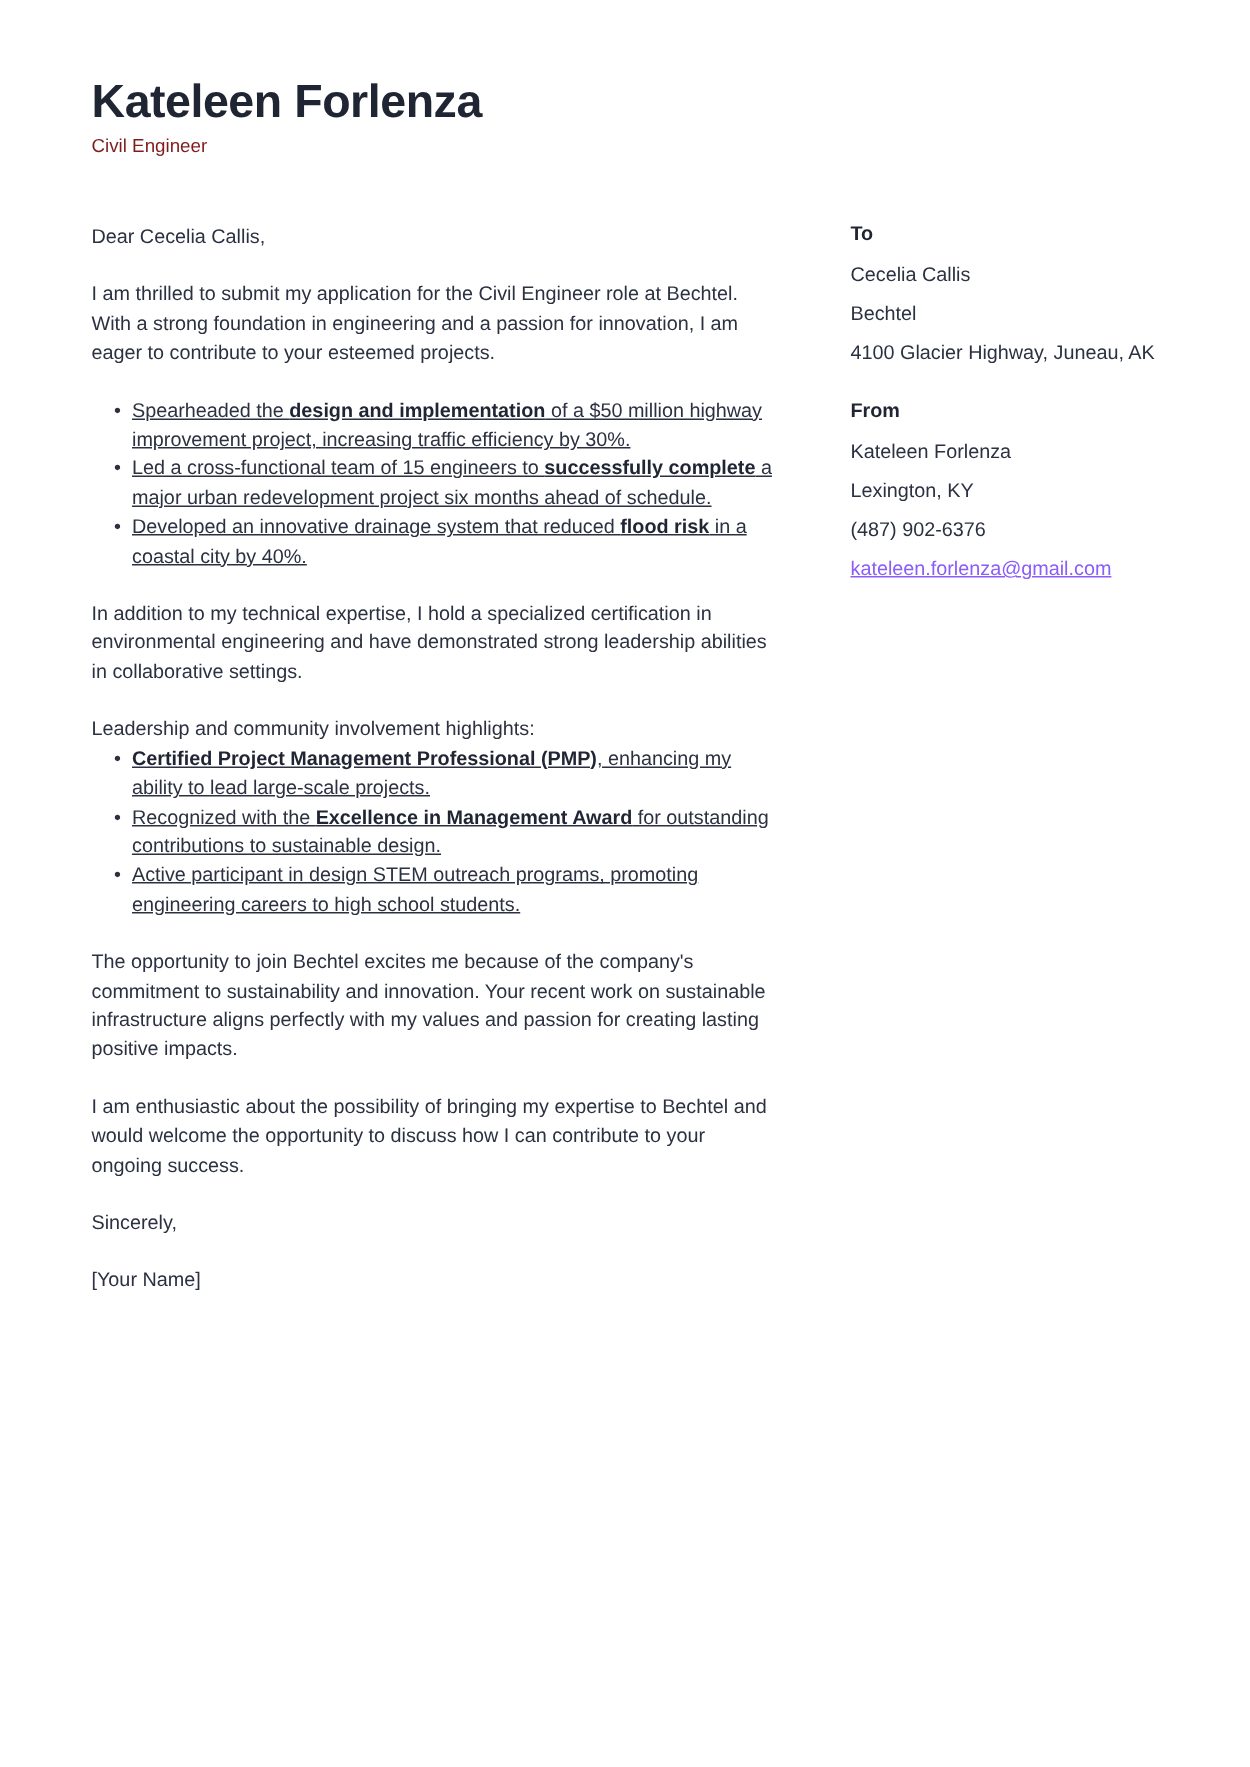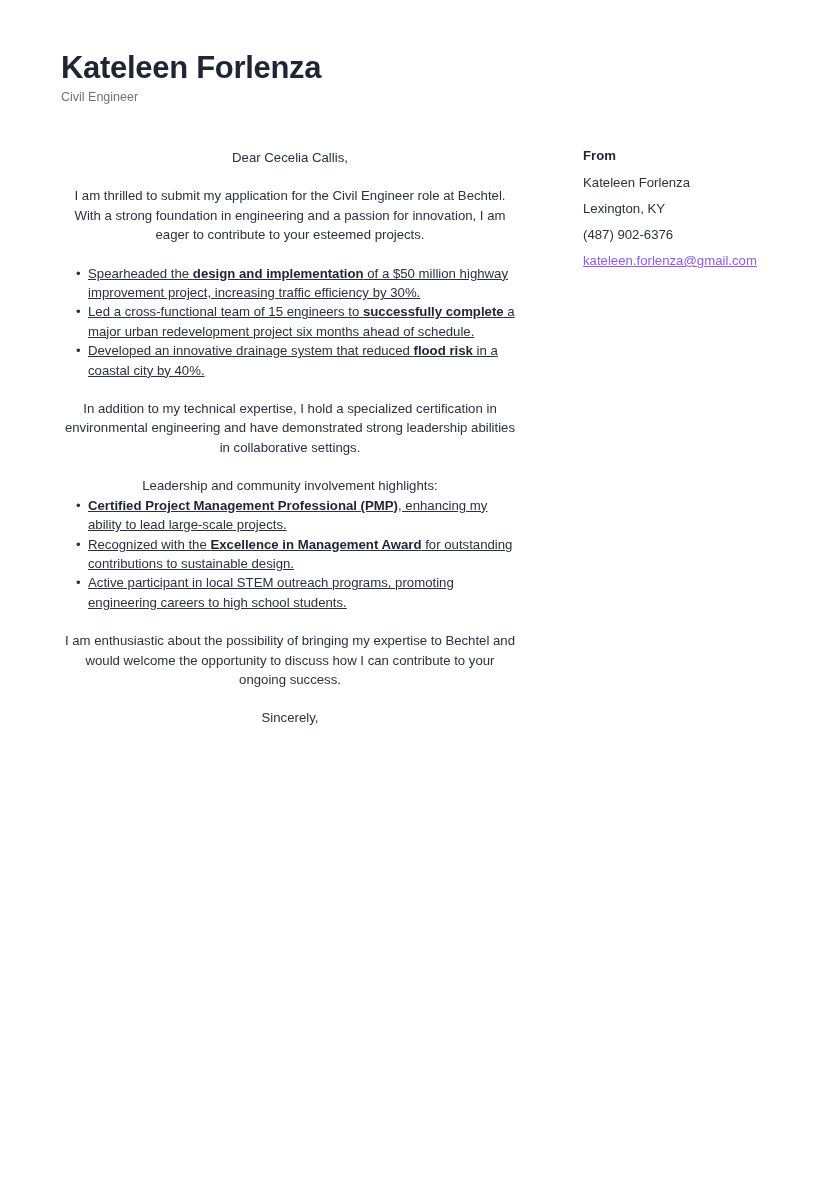--- a/index.html
+++ b/index.html
@@ -32,38 +32,37 @@
   .name {
     font-size: 31px;
     font-weight: bold;
     letter-spacing: -0.3px;
     color: #1f2533;
     line-height: 1.16;
     margin: 0;
   }
   .job-title {
     font-size: 12.5px;
-    color: #737373;
+    color: #7f1d1d;
     margin-top: 4px;
     line-height: 1.2;
   }
 
   
   .letter-body {
     position: absolute;
     left: 61px;
     top: 148px;
     width: 458px;
     font-size: 13.2px;
     line-height: 19.4px;
     color: #2b3140;
   }
   .letter-body p {
     margin: 0 0 19px 0;
-    text-align: center;
   }
   .letter-body p.tight {
     margin-bottom: 0;
   }
   .letter-body ul {
     margin: 0 0 19px 0;
     padding: 0 0 0 27px;
     list-style: none;
     text-decoration: underline;
   }
@@ -97,21 +96,20 @@
     width: 230px;
     font-size: 13.2px;
     line-height: 19px;
     color: #2b3140;
   }
   .sidebar .block {
     margin-bottom: 23px;
   }
   .sidebar .block:last-child {
     margin-bottom: 0;
-    margin-left: 16px;
   }
   .sidebar h3 {
     font-size: 13.2px;
     font-weight: bold;
     color: #1f2533;
     margin: 0 0 11px 0;
     line-height: 16px;
   }
   .sidebar .line {
     margin-bottom: 10px;
@@ -148,31 +146,39 @@
       <li><span>Led a cross-functional team of 15 engineers to </span><b>successfully complete</b><span> a major urban redevelopment project six months ahead of schedule.</span></li>
       <li><span>Developed an innovative drainage system that reduced </span><b>flood risk</b><span> in a coastal city by 40%.</span></li>
     </ul>
 
     <p>In addition to my technical expertise, I hold a specialized certification in environmental engineering and have demonstrated strong leadership abilities in collaborative settings.</p>
 
     <p class="tight">Leadership and community involvement highlights:</p>
     <ul>
       <li><span></span><b>Certified Project Management Professional (PMP)</b><span>, enhancing my ability to lead large-scale projects.</span></li>
       <li><span>Recognized with the </span><b>Excellence in Management Award</b><span> for outstanding contributions to sustainable design.</span></li>
-      <li><span>Active participant in local STEM outreach programs, promoting engineering careers to high school students.</span><b></b><span></span></li>
+      <li><span>Active participant in design STEM outreach programs, promoting engineering careers to high school students.</span><b></b><span></span></li>
     </ul>
 
+    <p>The opportunity to join Bechtel excites me because of the company's commitment to sustainability and innovation. Your recent work on sustainable infrastructure aligns perfectly with my values and passion for creating lasting positive impacts.</p>
 
     <p>I am enthusiastic about the possibility of bringing my expertise to Bechtel and would welcome the opportunity to discuss how I can contribute to your ongoing success.</p>
 
     <p class="signoff">Sincerely,</p>
+    <p class="signoff">[Your Name]</p>
   </div>
 
   <div class="sidebar">
 
+    <div class="block">
+      <h3>To</h3>
+      <div class="line">Cecelia Callis</div>
+      <div class="line">Bechtel</div>
+      <div class="line">4100 Glacier Highway, Juneau, AK</div>
+    </div>
 
     <div class="block">
       <h3>From</h3>
       <div class="line">Kateleen Forlenza</div>
       <div class="line">Lexington, KY</div>
       <div class="line">(487) 902-6376</div>
       <div class="line"><a class="email" href="#">kateleen.forlenza@gmail.com</a></div>
     </div>
 
   </div>

